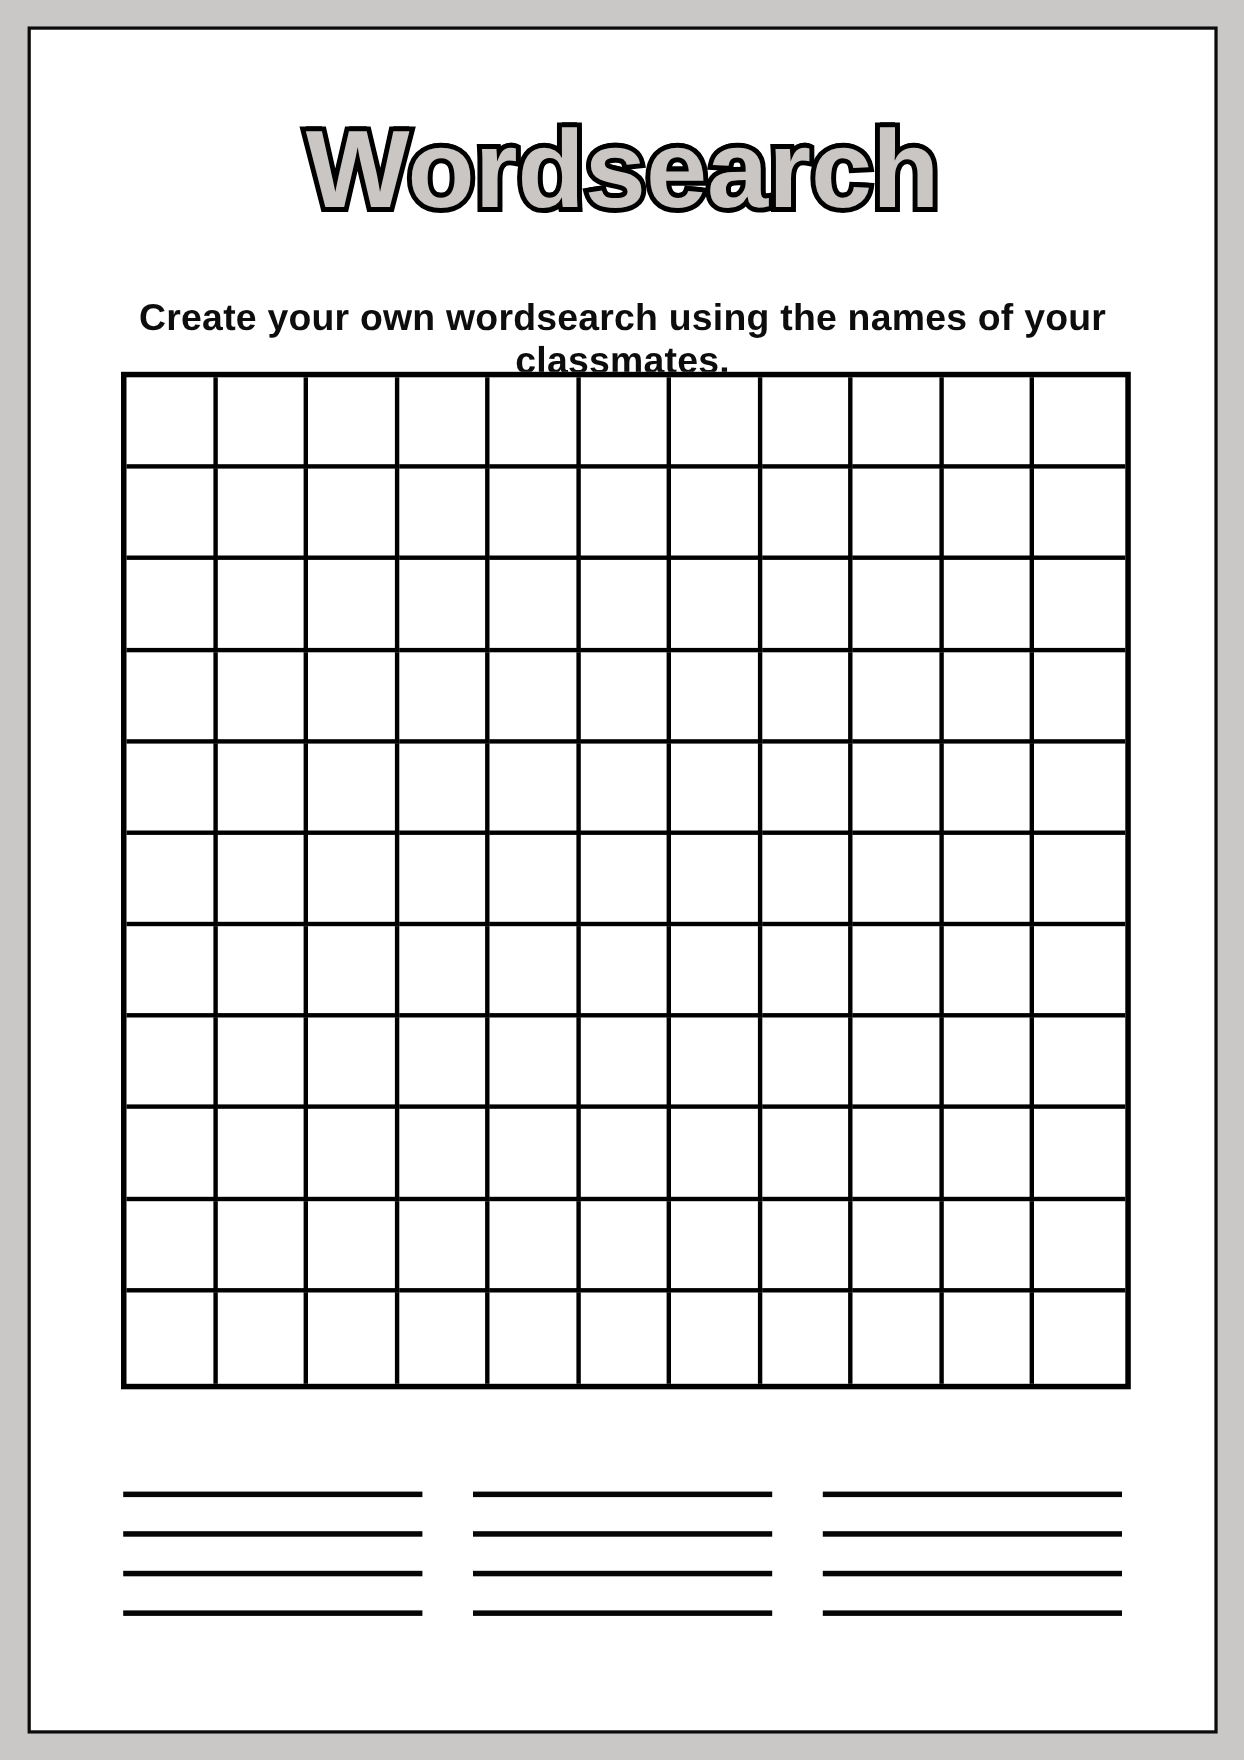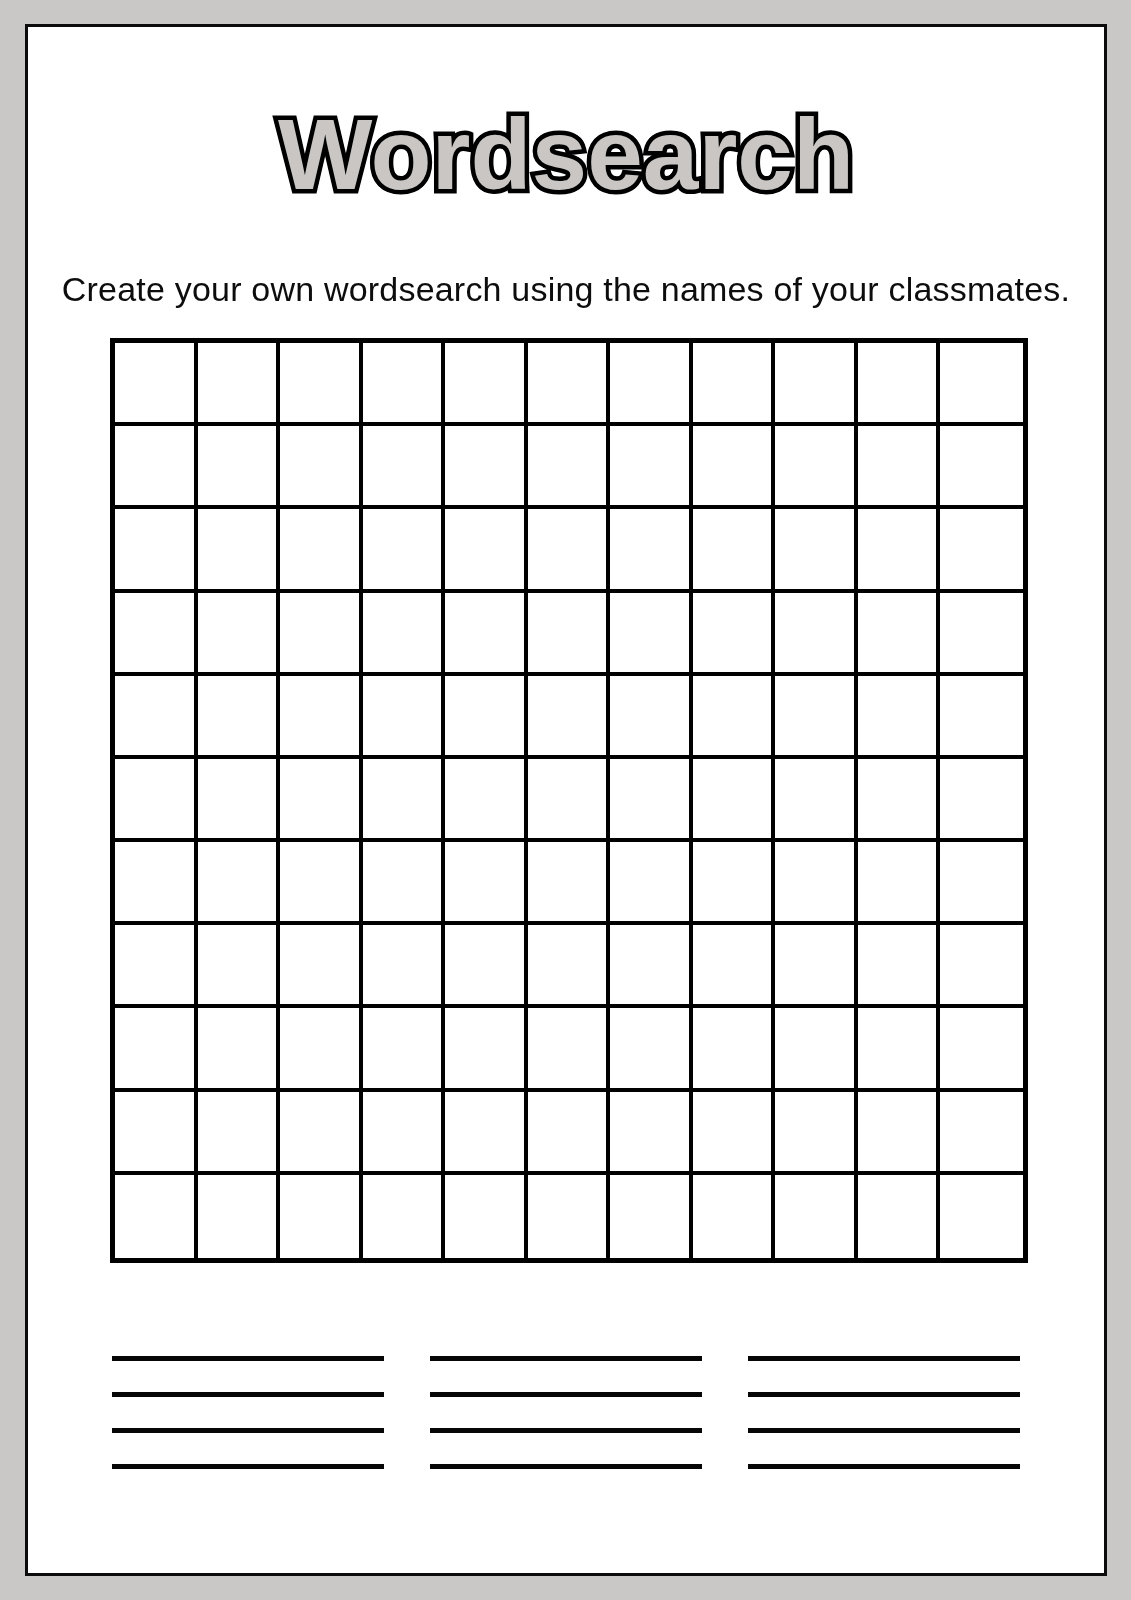--- a/index.html
+++ b/index.html
@@ -48,21 +48,21 @@
   }
   .title-fill { color: #c9c6c3; }
 
   
   .instruction {
     position: absolute;
     left: 0; top: 243px;
     width: 100%;
     text-align: center;
     font-size: 34px;
-    font-weight: 400;
+    font-weight: 700;
     color: #0d0d0d;
     letter-spacing: 0.2px;
   }
 
   
   .grid {
     position: absolute;
     left: 82px; top: 311px;   
     width: 918px; height: 925px;
     border: 5px solid #000000;

